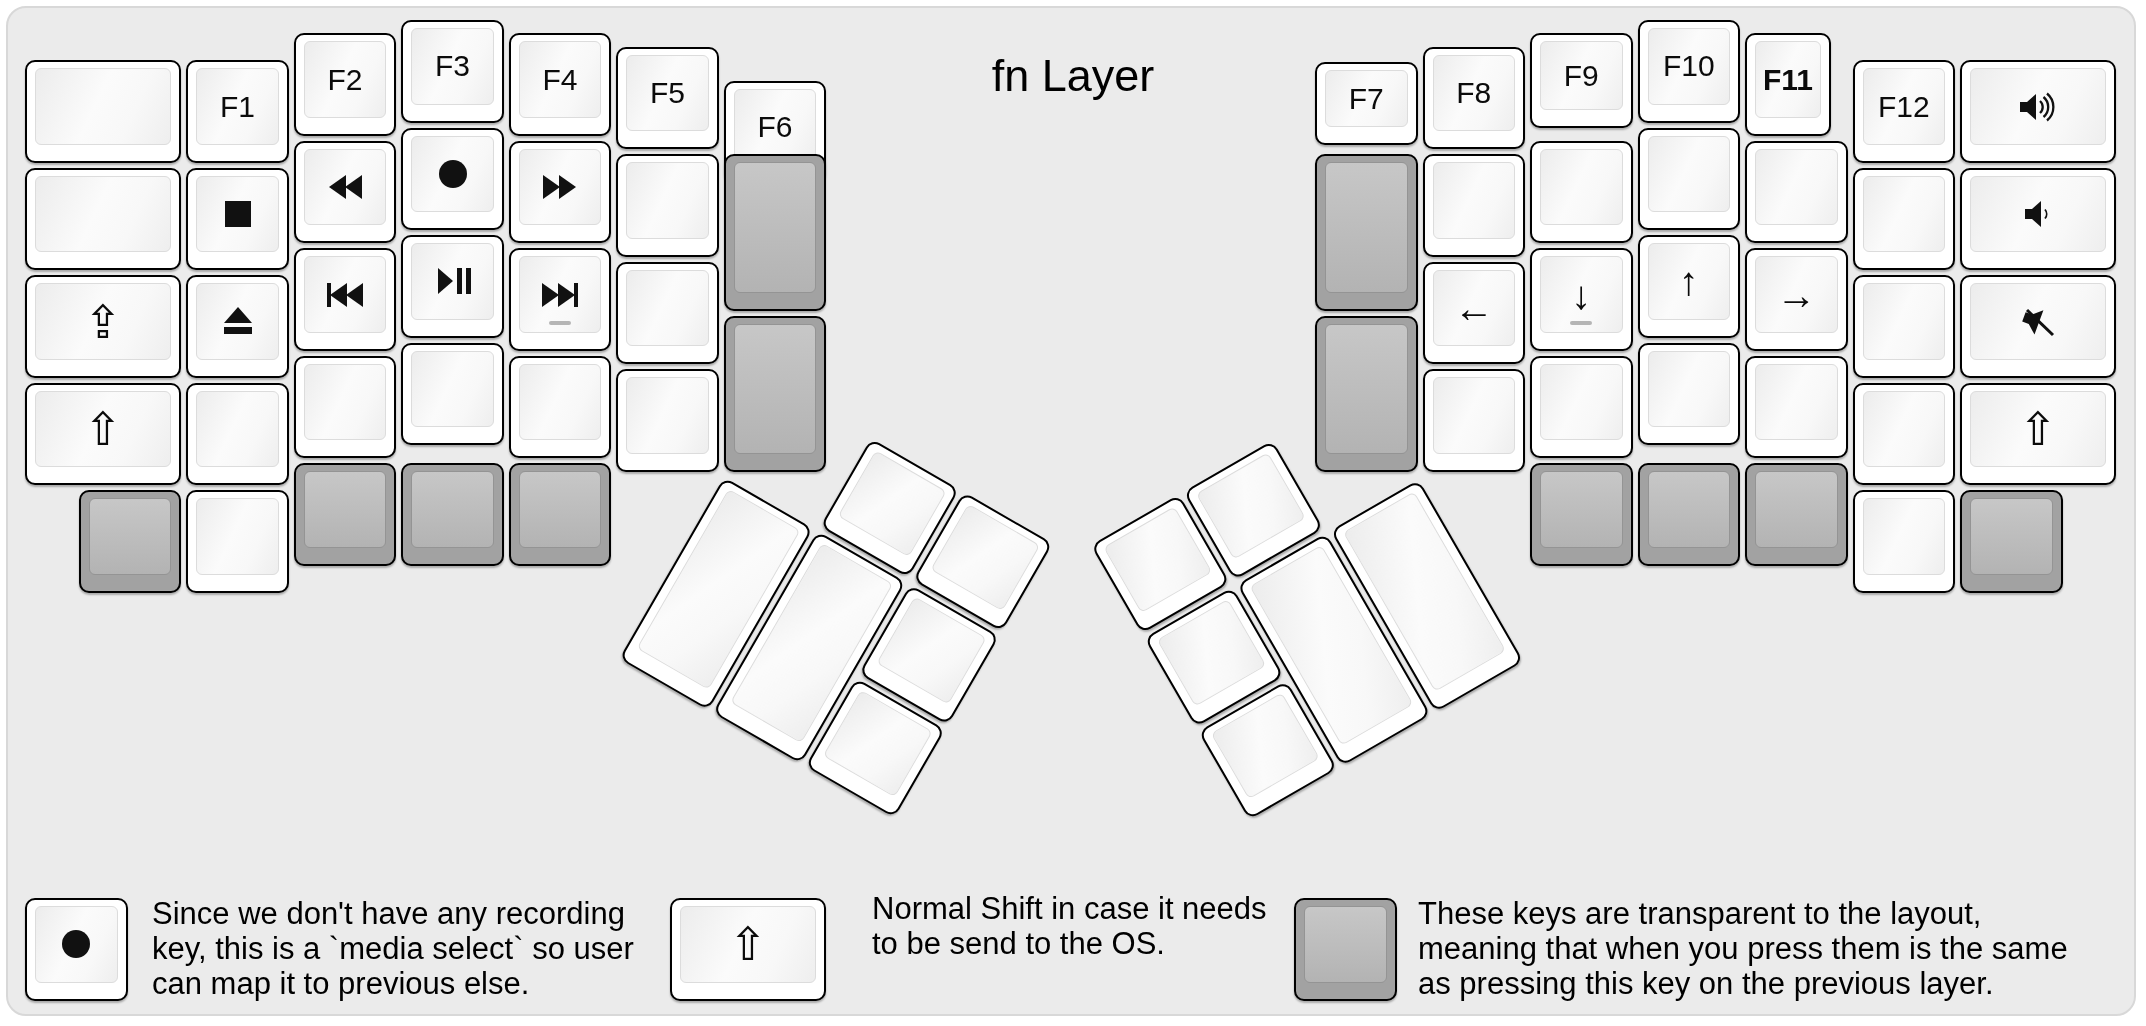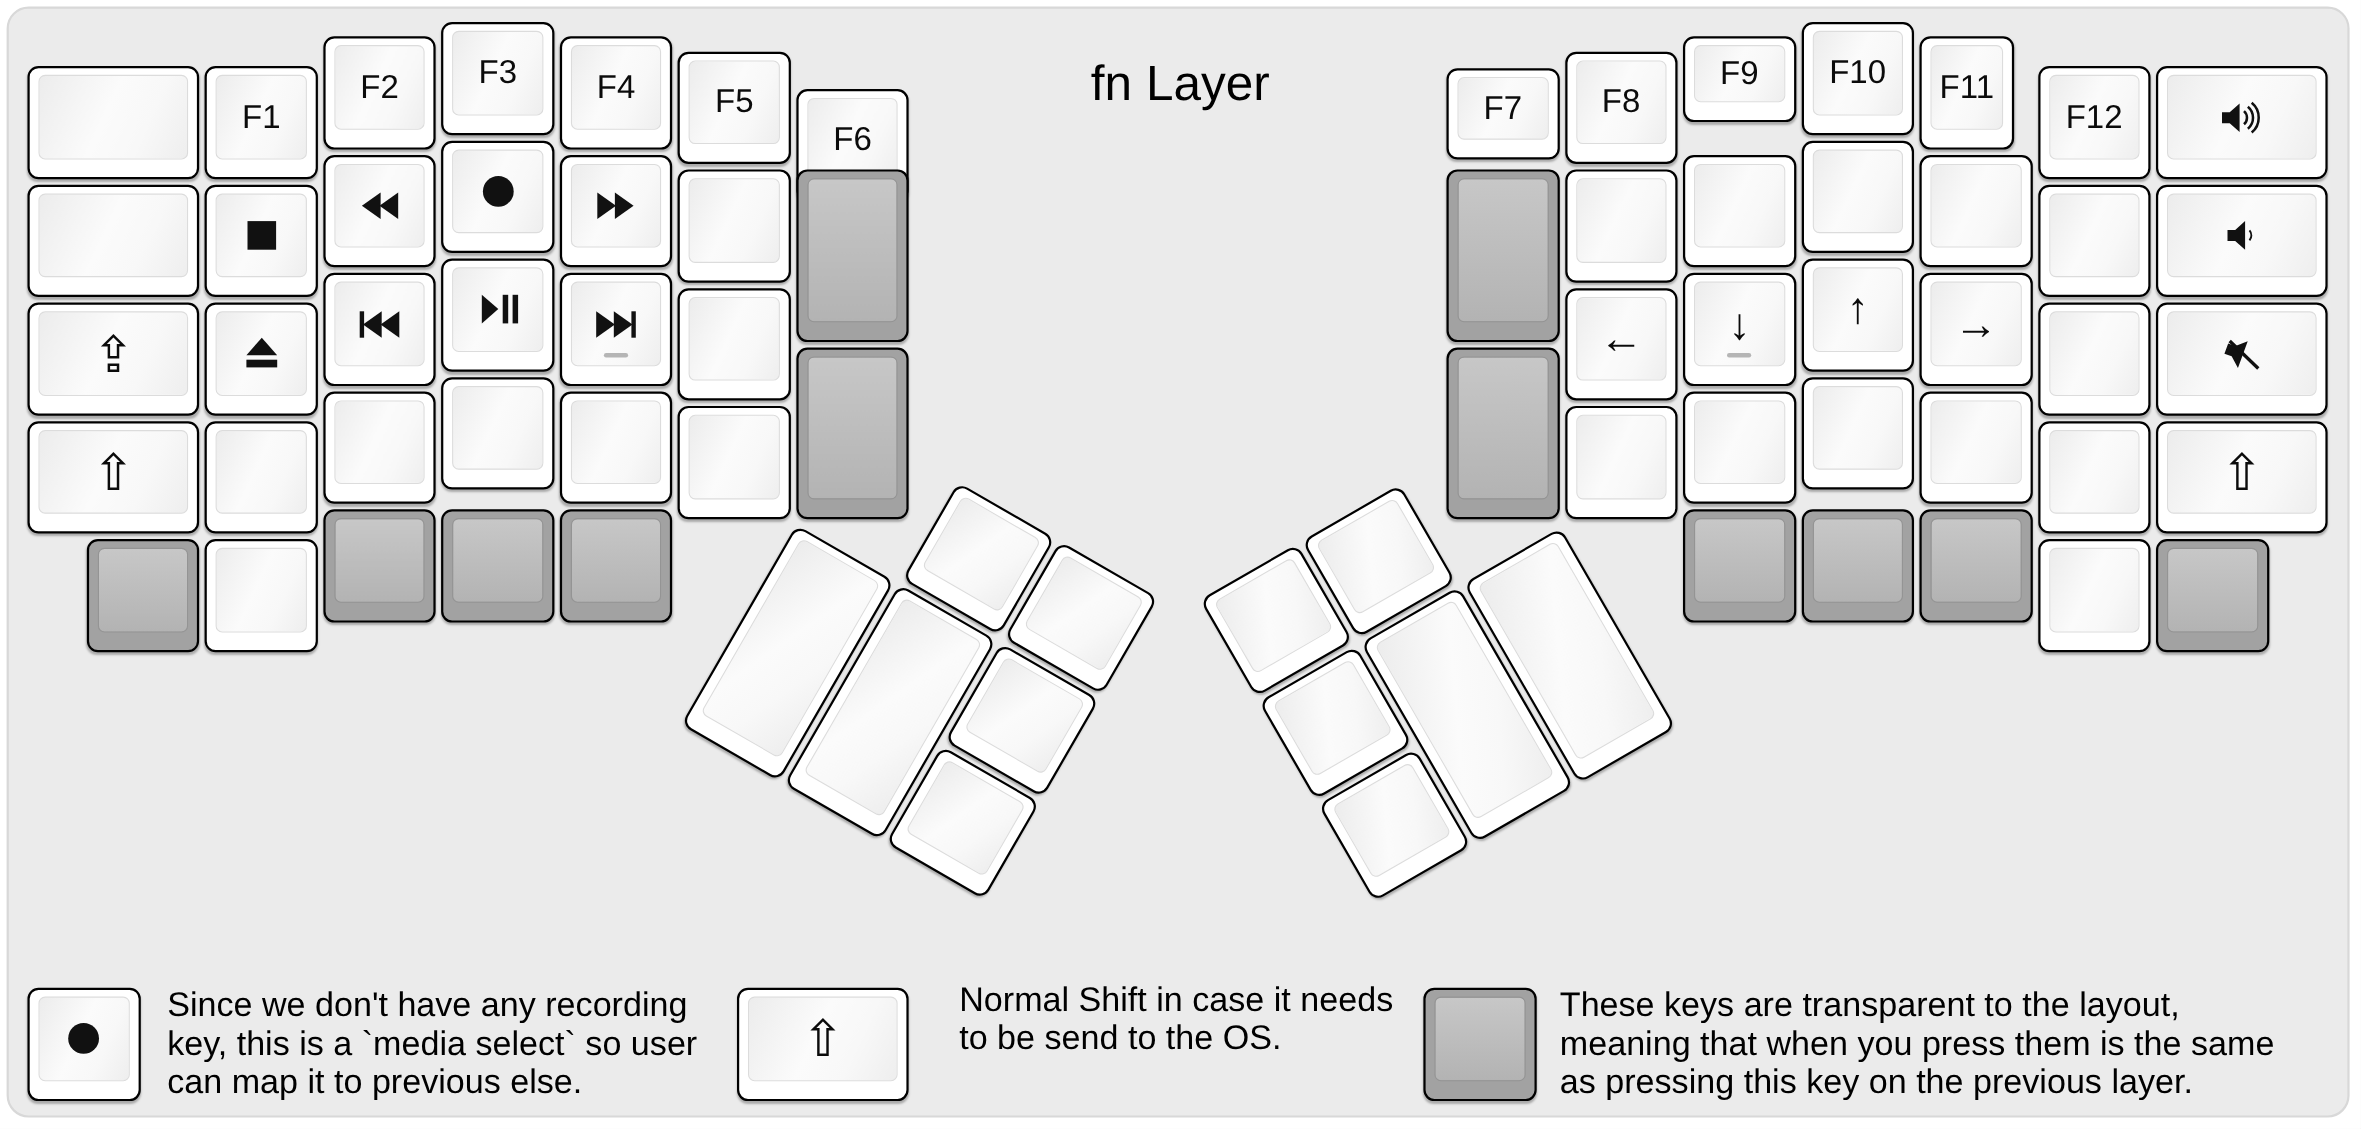--- a/index.html
+++ b/index.html
@@ -225,21 +225,21 @@
         <div class="cap"></div>
       </div>
       <div class="key white" style="left: 1422.5px; top: 261.875px; width: 102.5px; height: 102.5px;">
         <div class="cap">
           <span class="lbl lbl-arrow">←</span>
         </div>
       </div>
       <div class="key white" style="left: 1422.5px; top: 369.375px; width: 102.5px; height: 102.5px;">
         <div class="cap"></div>
       </div>
-      <div class="key white" style="left: 1530px; top: 33.4375px; width: 102.5px; height: 78px;">
+      <div class="key white" style="left: 1530px; top: 33.4375px; width: 102.5px; height: 95px;">
         <div class="cap">
           <span class="lbl lbl-f">F9</span>
         </div>
       </div>
       <div class="key white" style="left: 1530px; top: 140.938px; width: 102.5px; height: 102.5px;">
         <div class="cap"></div>
       </div>
       <div class="key white" style="left: 1530px; top: 248.438px; width: 102.5px; height: 102.5px;">
         <div class="cap">
           <span class="lbl lbl-arrow">↓</span>
@@ -264,21 +264,21 @@
         <div class="cap">
           <span class="lbl lbl-arrow">↑</span>
         </div>
       </div>
       <div class="key white" style="left: 1637.5px; top: 342.5px; width: 102.5px; height: 102.5px;">
         <div class="cap"></div>
       </div>
       <div class="key gray" style="left: 1637.5px; top: 463.438px; width: 102.5px; height: 102.5px;">
         <div class="cap"></div>
       </div>
-      <div class="key white" style="left: 1745px; top: 33.4375px; width: 86px; height: 102.5px;">
+      <div class="key white" style="left: 1745px; top: 33.4375px; width: 86px; height: 102.5px; font-weight: bold;">
         <div class="cap">
           <span class="lbl lbl-f">F11</span>
         </div>
       </div>
       <div class="key white" style="left: 1745px; top: 140.938px; width: 102.5px; height: 102.5px;">
         <div class="cap"></div>
       </div>
       <div class="key white" style="left: 1745px; top: 248.438px; width: 102.5px; height: 102.5px;">
         <div class="cap">
           <span class="lbl lbl-arrow">→</span>

